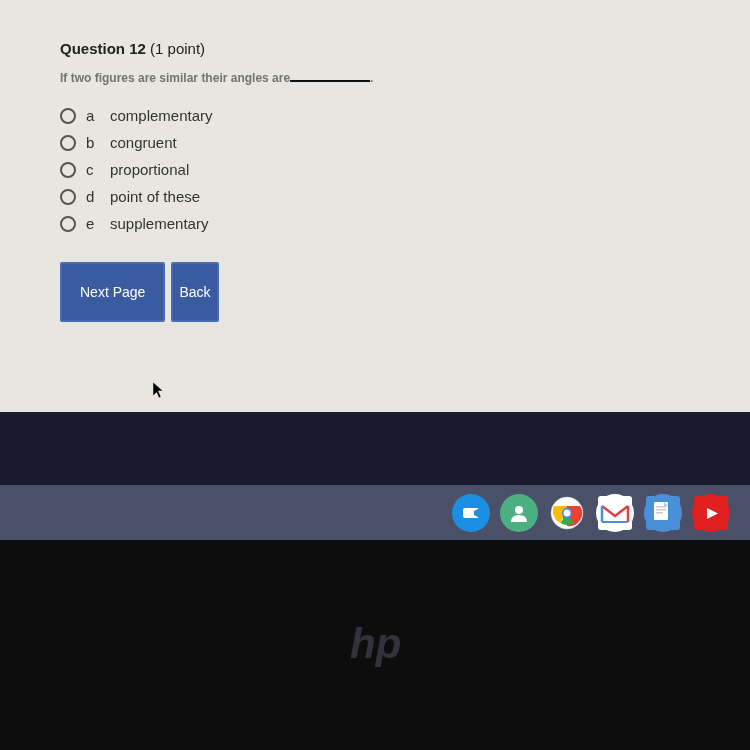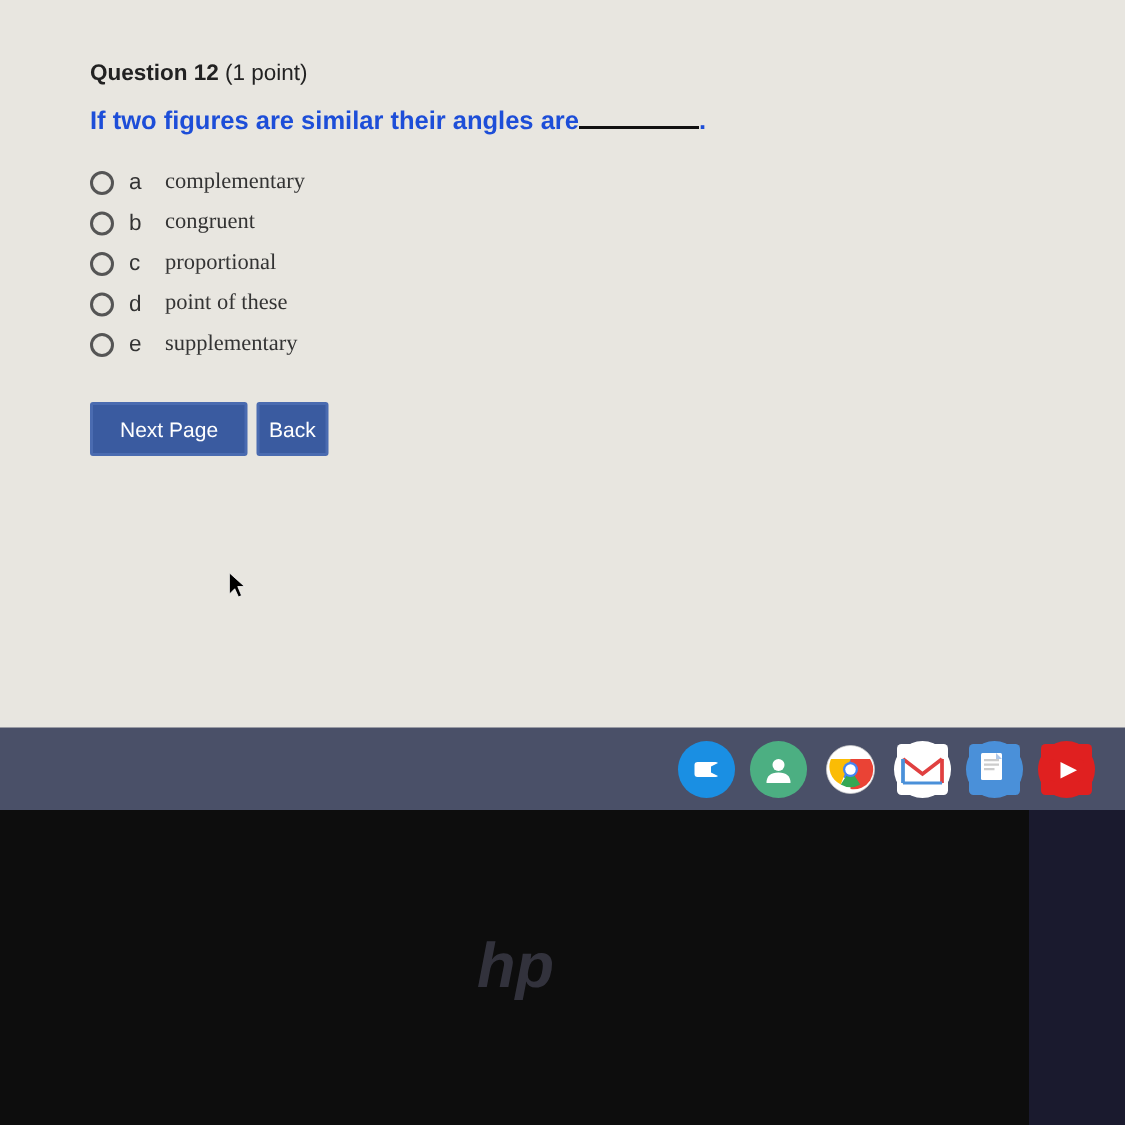--- a/index.html
+++ b/index.html
@@ -8,43 +8,43 @@
       width: 750px;
       height: 750px;
       background: #1a1a2e;
       font-family: Arial, sans-serif;
       overflow: hidden;
       position: relative;
     }
 
     .screen {
       width: 750px;
-      height: 540px;
+      height: 412px;
       background: #e8e6e0;
       position: relative;
     }
 
     .content-area {
       padding: 40px 60px 30px 60px;
     }
 
     .question-header {
       font-size: 15px;
       color: #222;
       margin-bottom: 14px;
     }
 
     .question-header strong {
       font-weight: bold;
     }
 
     .question-text {
-      font-size: 17px;
+      font-size: 12px;
       font-weight: bold;
-      color: #1d4ed8;
+      color: #737373;
       margin-bottom: 22px;
     }
 
     .question-text .blank {
       border-bottom: 2px solid #111;
       display: inline-block;
       width: 80px;
     }
 
     .options-list {
@@ -74,34 +74,33 @@
     .option-letter {
       margin-right: 14px;
       font-size: 15px;
       color: #333;
       width: 10px;
     }
 
     .option-text {
       font-size: 15px;
       color: #333;
-      font-family: Liberation Serif, serif;
     }
 
     .buttons-row {
       display: flex;
       gap: 6px;
       margin-top: 20px;
     }
 
     .btn-next {
       background: #3a5ba0;
       color: white;
       border: 2px solid #4a6bb0;
-      padding: 8px 18px;
+      padding: 20px 18px;
       font-size: 14px;
       cursor: pointer;
       border-radius: 2px;
     }
 
     .btn-back {
       background: #3a5ba0;
       color: white;
       border: 2px solid #4a6bb0;
       padding: 8px 6px;
@@ -168,21 +167,21 @@
     .chrome-svg {
       width: 34px;
       height: 34px;
     }
 
     
     .bottom-bar {
       position: absolute;
       bottom: 0;
       left: 0;
-      width: 686px;
+      width: 750px;
       height: 210px;
       background: #0d0d0d;
       display: flex;
       align-items: center;
       justify-content: center;
     }
 
     .hp-logo {
       opacity: 0.3;
     }

